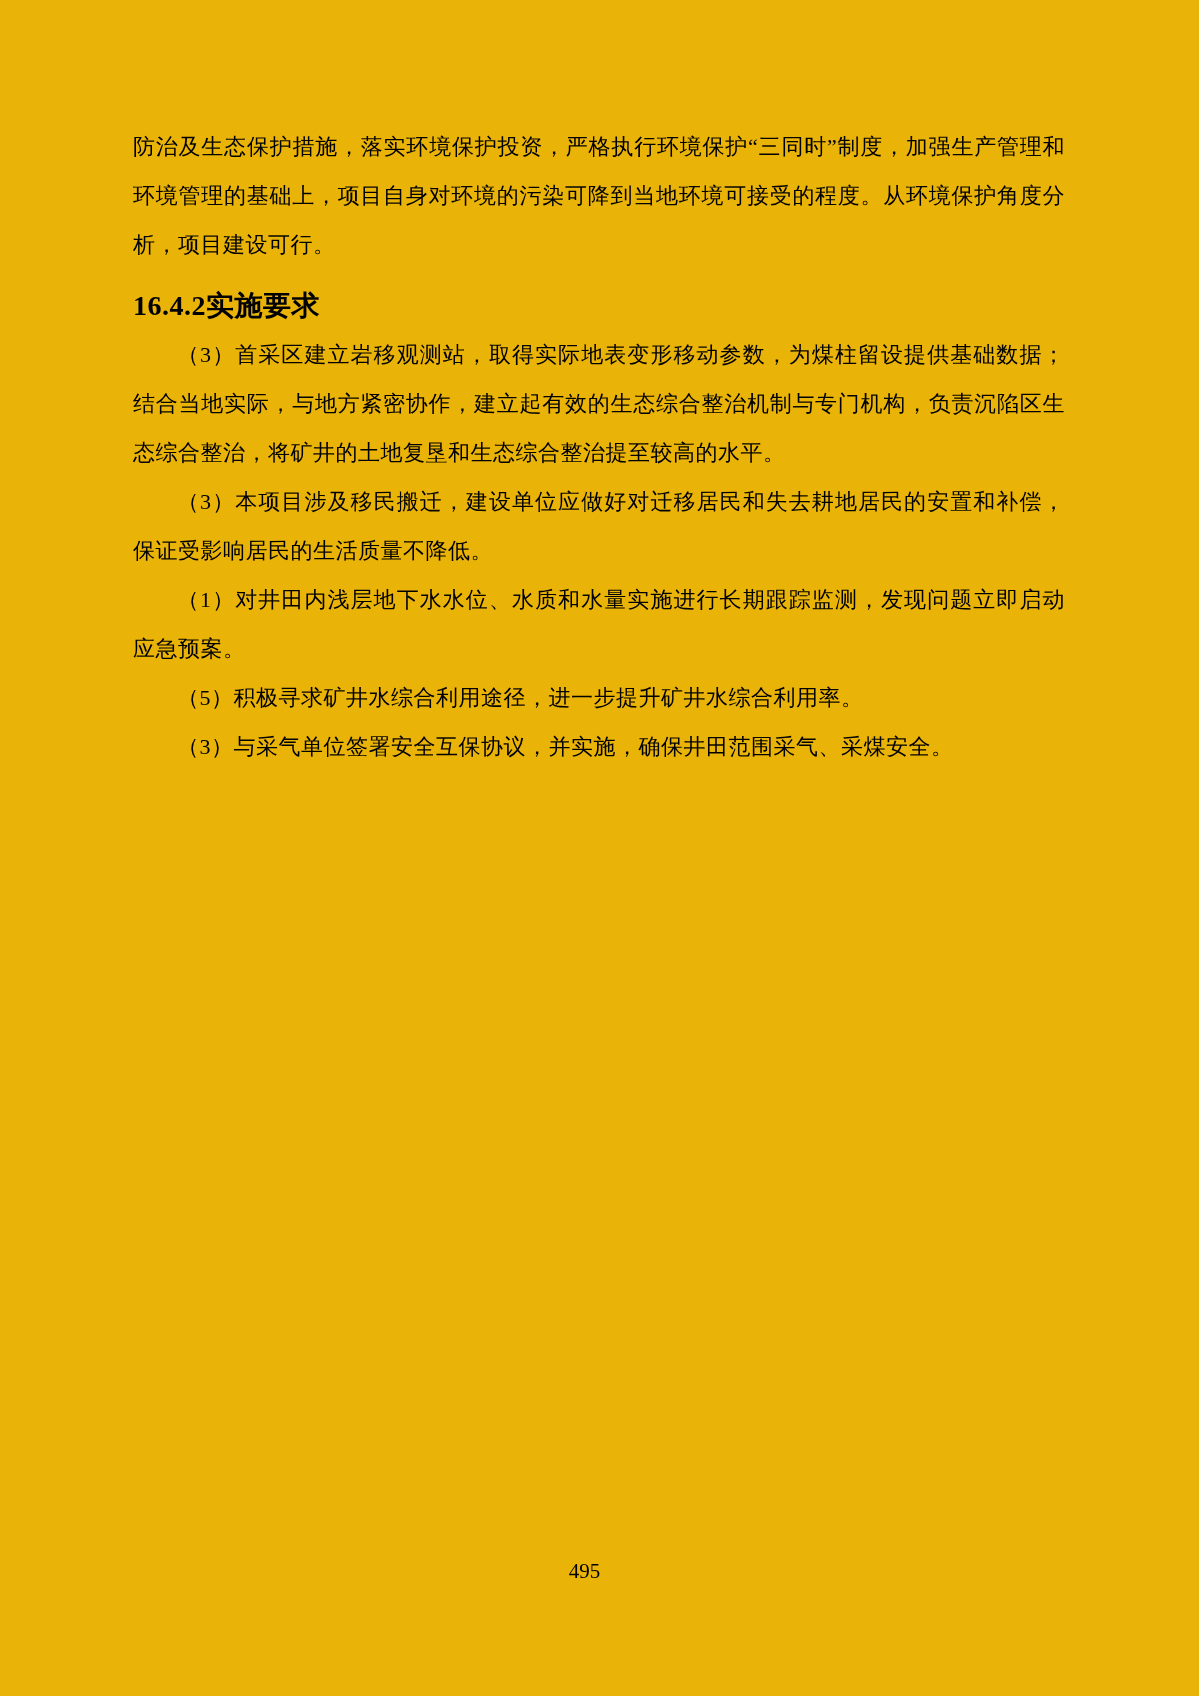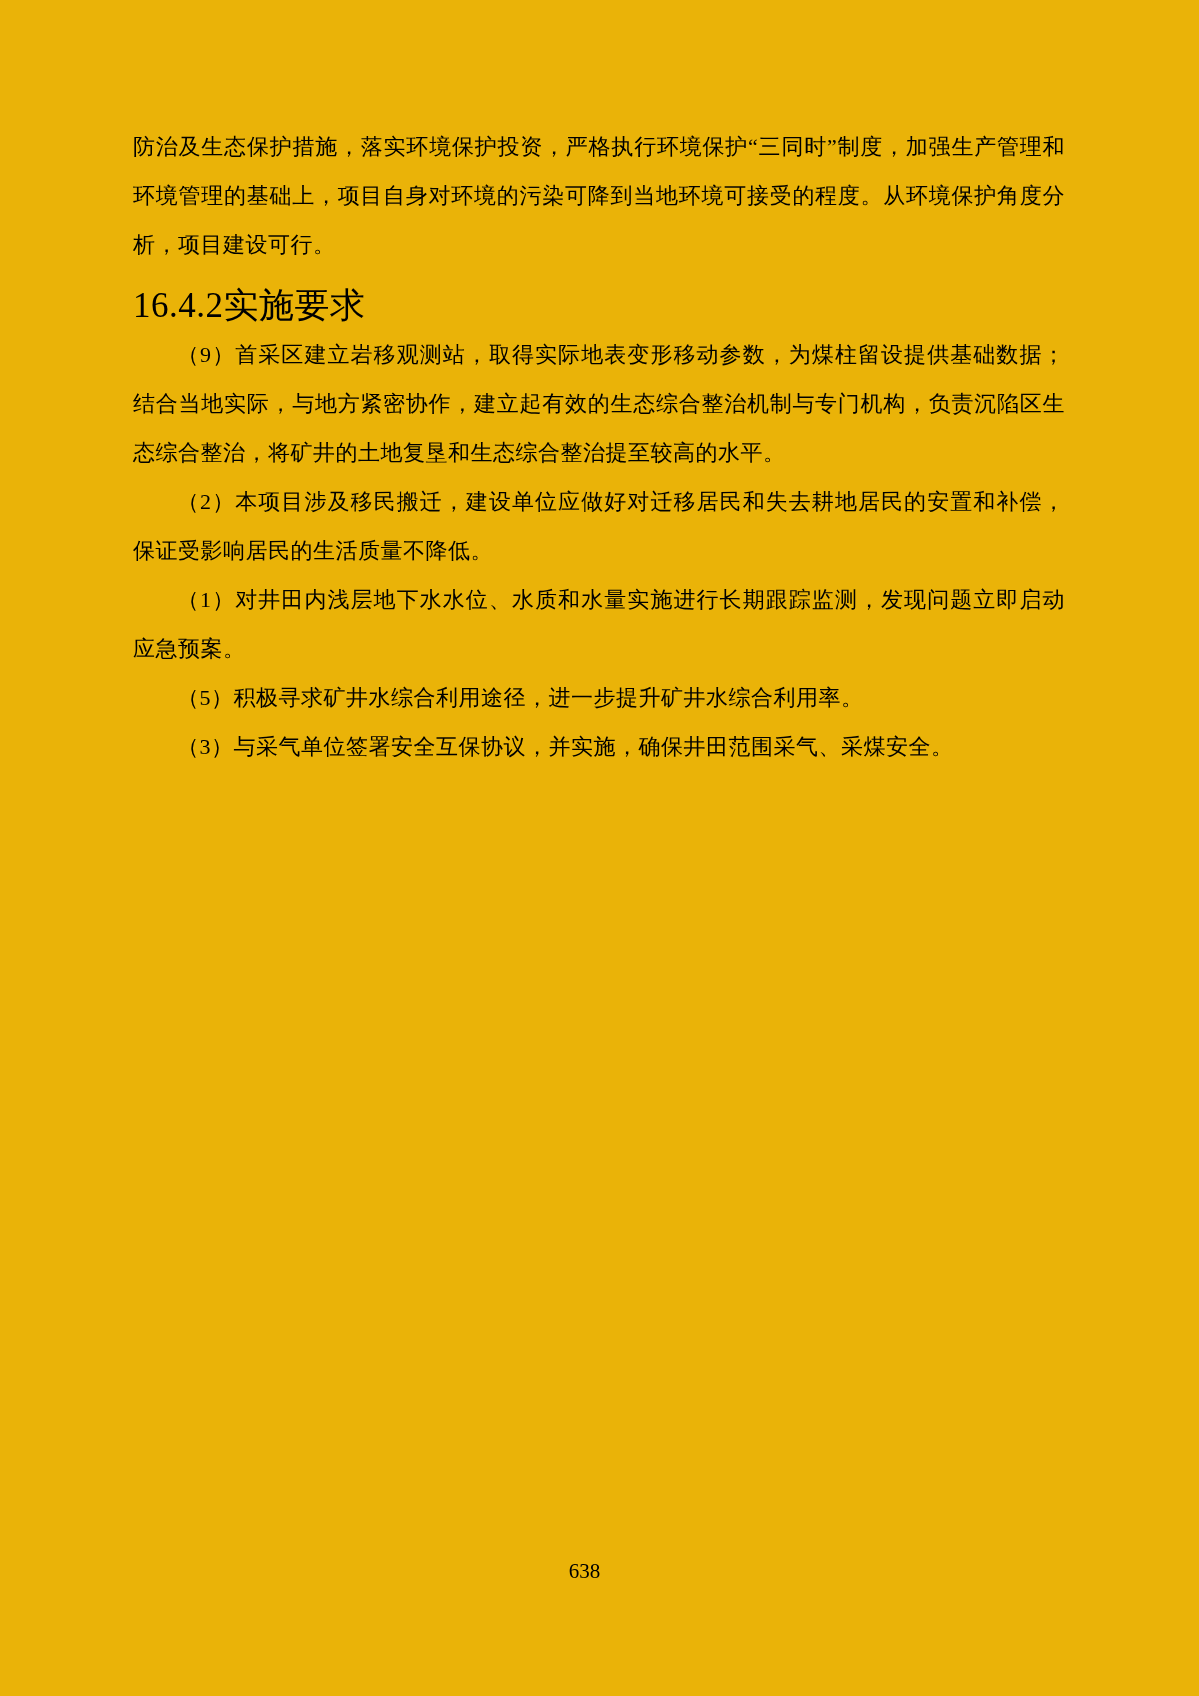--- a/index.html
+++ b/index.html
@@ -32,23 +32,23 @@
     color: #000000;
   }
   .no-indent {
     text-indent: 0;
   }
   .indent {
     text-indent: 2em;
   }
   .section-heading {
     margin: 12px 0 0 0;
-    font-size: 35px;
+    font-size: 28px;
     line-height: 49px;
-    font-weight: normal;
+    font-weight: bold;
     color: #000000;
     letter-spacing: 0.5px;
   }
   .page-number {
     position: absolute;
     top: 1558px;
     left: 0;
     width: 1169px; 
     text-align: center;
     font-size: 21px;
@@ -56,20 +56,20 @@
     color: #000000;
   }
 </style>
 </head>
 <body>
 
 <div class="page">
   <div class="content">
     <p class="body-text no-indent">防治及生态保护措施，落实环境保护投资，严格执行环境保护“三同时”制度，加强生产管理和环境管理的基础上，项目自身对环境的污染可降到当地环境可接受的程度。从环境保护角度分析，项目建设可行。</p>
     <h2 class="section-heading">16.4.2实施要求</h2>
-    <p class="body-text indent">（9）首采区建立岩移观测站，取得实际地表变形移动参数，为煤柱留设提供基础数据；结合当地实际，与地方紧密协作，建立起有效的生态综合整治机制与专门机构，负责沉陷区生态综合整治，将矿井的土地复垦和生态综合整治提至较高的水平。</p>
-    <p class="body-text indent">（2）本项目涉及移民搬迁，建设单位应做好对迁移居民和失去耕地居民的安置和补偿，保证受影响居民的生活质量不降低。</p>
+    <p class="body-text indent">（3）首采区建立岩移观测站，取得实际地表变形移动参数，为煤柱留设提供基础数据；结合当地实际，与地方紧密协作，建立起有效的生态综合整治机制与专门机构，负责沉陷区生态综合整治，将矿井的土地复垦和生态综合整治提至较高的水平。</p>
+    <p class="body-text indent">（3）本项目涉及移民搬迁，建设单位应做好对迁移居民和失去耕地居民的安置和补偿，保证受影响居民的生活质量不降低。</p>
     <p class="body-text indent">（1）对井田内浅层地下水水位、水质和水量实施进行长期跟踪监测，发现问题立即启动应急预案。</p>
     <p class="body-text indent">（5）积极寻求矿井水综合利用途径，进一步提升矿井水综合利用率。</p>
     <p class="body-text indent">（3）与采气单位签署安全互保协议，并实施，确保井田范围采气、采煤安全。</p>
   </div>
-  <div class="page-number">638</div>
+  <div class="page-number">495</div>
 </div>
 
 </body></html>

